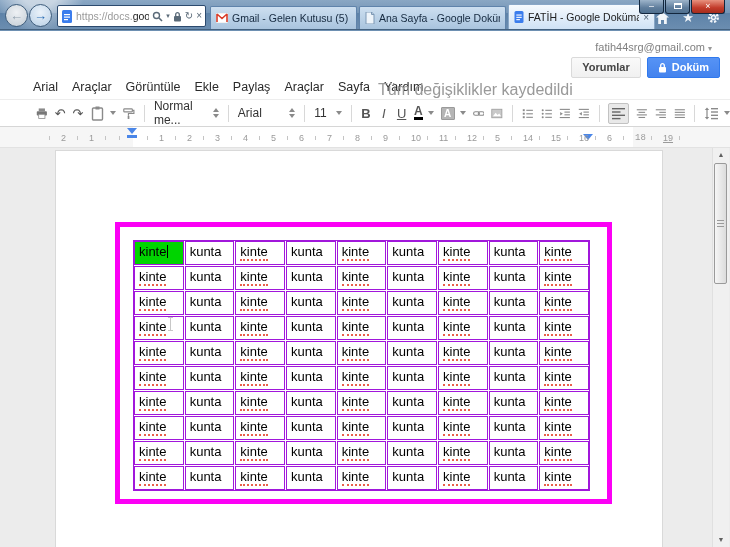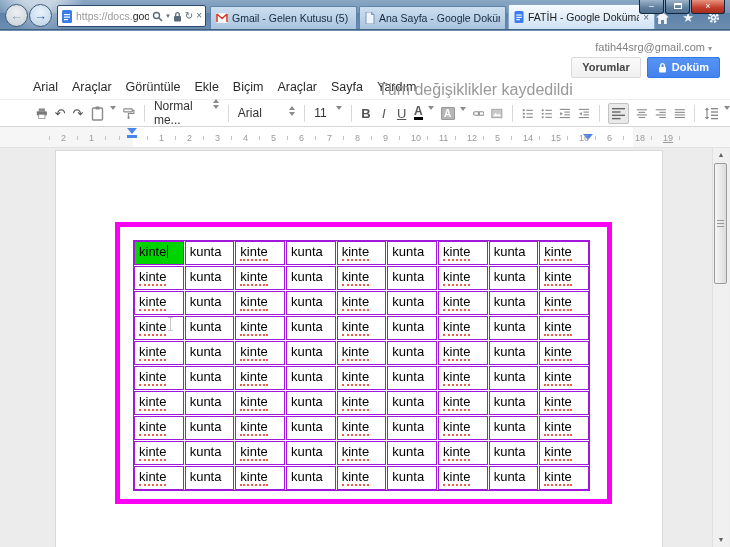--- a/index.html
+++ b/index.html
@@ -58,21 +58,21 @@
     display:flex; align-items:center; gap:5px; }
 
   #menubar { position:absolute; left:33px; top:49px; display:flex; gap:14px;
     font-size:12.5px; color:#2a2a2a; align-items:center; }
   .menu-item { cursor:default; }
   #savestatus { position:absolute; left:378px; top:50px; font-size:16px; color:#999; }
 
   #toolbar { position:absolute; left:0; top:68px; width:730px; height:28px;
     border-top:1px solid #ededed; border-bottom:1px solid #d6d6d6;
     display:flex; align-items:center; padding-left:36px; gap:7px; color:#777; }
-  .tbtn { display:flex; align-items:flex-start; gap:5px; font-size:12px; color:#333; }
+  .tbtn { display:flex; align-items:center; gap:5px; font-size:12px; color:#333; }
   .tico { width:15px; height:15px; display:block; }
   .sep { width:1px; height:17px; background:#d8d8d8; margin:0 2px; }
   .caret-dn { width:0; height:0; border-left:3px solid transparent; border-right:3px solid transparent;
     border-top:4px solid #8a8a8a; display:inline-block; }
   .updn { display:inline-flex; flex-direction:column; gap:2px; margin-left:4px; }
   .updn i { width:0; height:0; border-left:3px solid transparent; border-right:3px solid transparent; display:block; }
   .updn .u { border-bottom:4px solid #8a8a8a; } .updn .d { border-top:4px solid #8a8a8a; }
   .glyph-btn { font-size:13px; color:#555; width:14px; text-align:center; }
   .letterA { font-size:12px; font-weight:bold; color:#555; border-bottom:3px solid #000; line-height:11px; }
   .hl-A { font-size:10px; font-weight:bold; color:#fff; background:#b5b5b5; border:1px solid #9a9a9a;
@@ -214,21 +214,21 @@
         </svg>
         <span>Doküm</span>
       </div>
     </div>
 
     <div id="menubar">
         <span class="menu-item">Arial</span>
         <span class="menu-item">Araçlar</span>
         <span class="menu-item">Görüntüle</span>
         <span class="menu-item">Ekle</span>
-        <span class="menu-item">Biçim</span>
+        <span class="menu-item">Paylaş</span>
         <span class="menu-item">Araçlar</span>
         <span class="menu-item">Sayfa</span>
         <span class="menu-item">Yardım</span>
       </div>
     <div id="savestatus">Tüm değişiklikler kaydedildi</div>
 
     <div id="toolbar">
       <svg class="tico" viewBox="0 0 15 15">
         <rect x="3.5" y="1" width="8" height="3.5" fill="#8a8a8a"></rect>
           <rect x="1" y="4.5" width="13" height="5.5" rx="1" fill="#777"></rect>
@@ -422,21 +422,21 @@
         <span class="rtick" style="left: 539px;"></span>
         <span class="rnum" style="left: 551px;">15</span>
         <span class="rtick" style="left: 539px;"></span>
         <span class="rtick" style="left: 567px;"></span>
         <span class="rnum" style="left: 579px;">16</span>
         <span class="rtick" style="left: 567px;"></span>
         <span class="rtick" style="left: 595px;"></span>
         <span class="rnum" style="left: 607px;">6</span>
         <span class="rtick" style="left: 595px;"></span>
         <span class="rtick" style="left: 623px;"></span>
-        <span class="rnum" style="left: 635px;">18</span>
+        <span class="rnum" style="left: 635px; font-family: Liberation Mono, monospace;">18</span>
         <span class="rtick" style="left: 623px;"></span>
         <span class="rtick" style="left: 651px;"></span>
         <span class="rnum" style="left: 663px; text-decoration: underline;">19</span>
         <span class="rtick" style="left: 651px;"></span>
         <span class="rtick" style="left: 679px;"></span>
       </div>
   </div>
 
   <div id="docarea">
     <div id="page">

